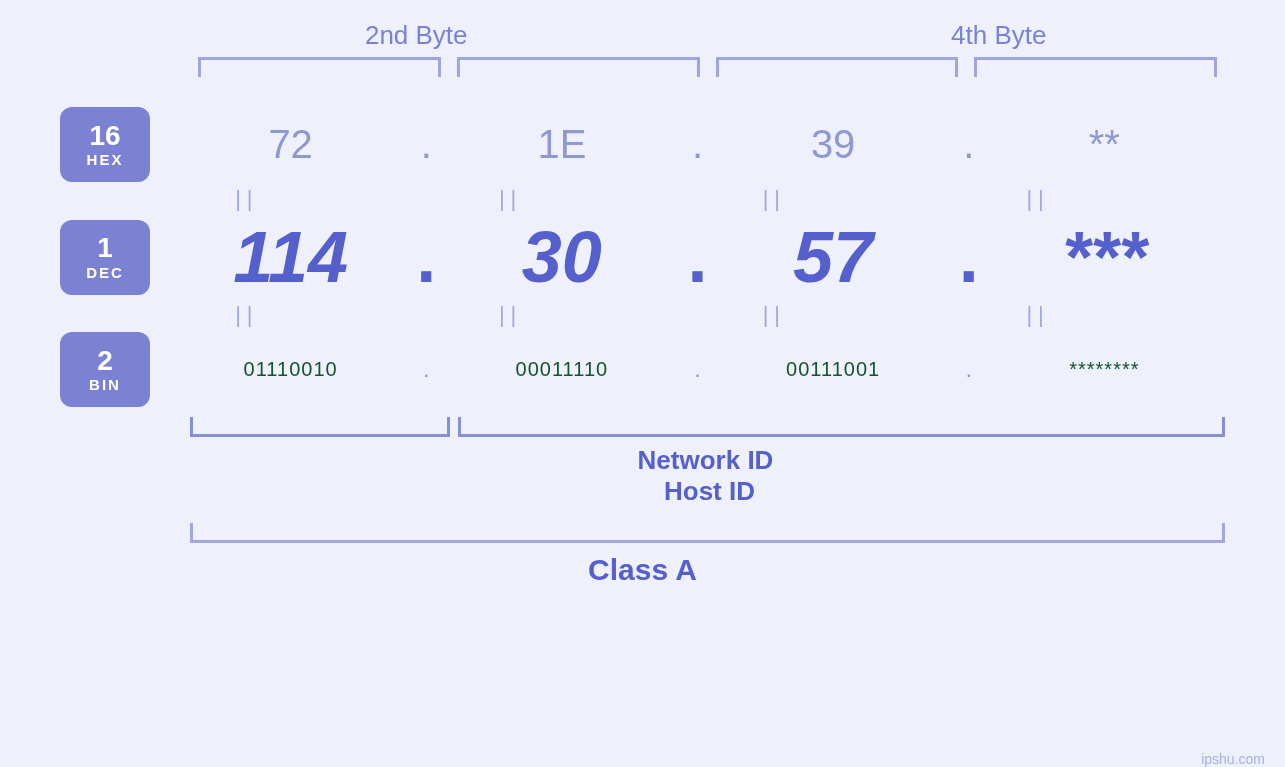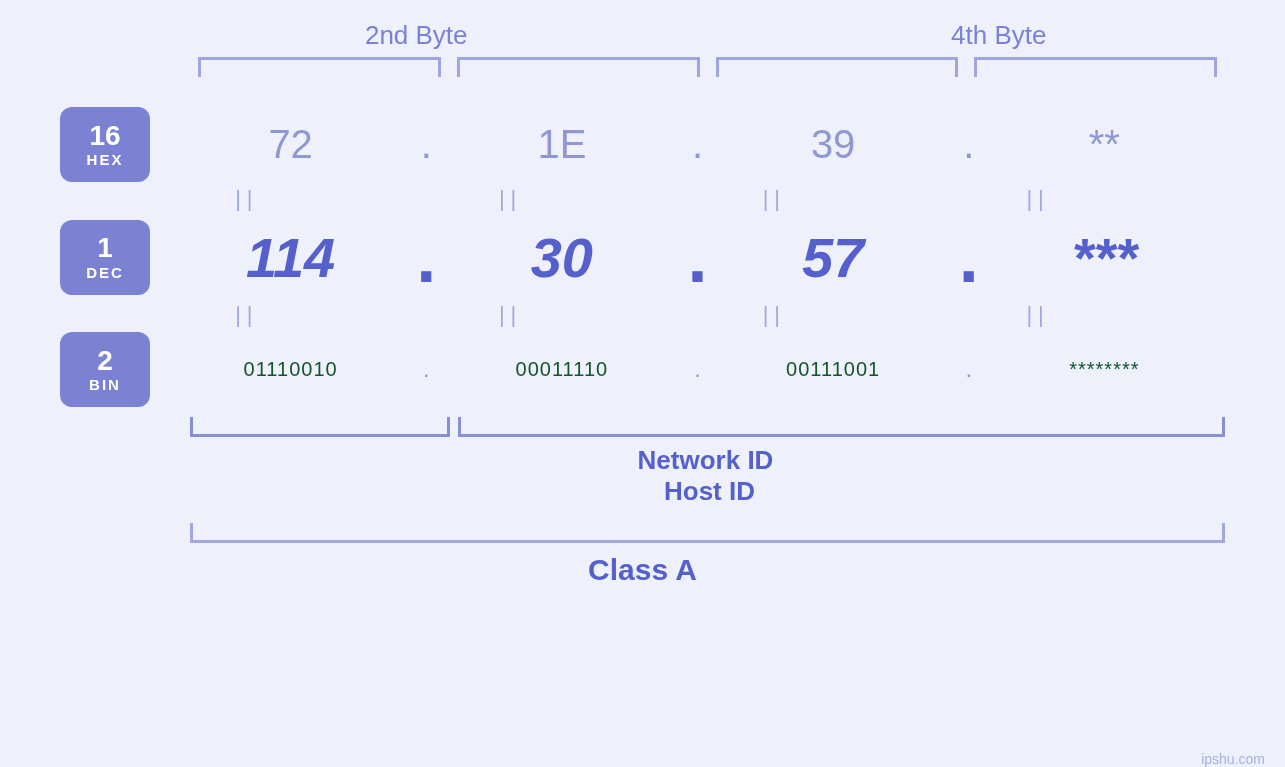--- a/index.html
+++ b/index.html
@@ -118,21 +118,21 @@
       font-weight: 400;
     }
 
     .hex-dot {
       font-size: 40px;
       color: #9098d0;
     }
 
     
     .dec-value {
-      font-size: 56px;
+      font-size: 72px;
       color: #5560cc;
       font-weight: 700;
       font-style: italic;
     }
 
     .dec-dot {
       font-size: 72px;
       color: #5560cc;
       font-weight: 700;
     }

